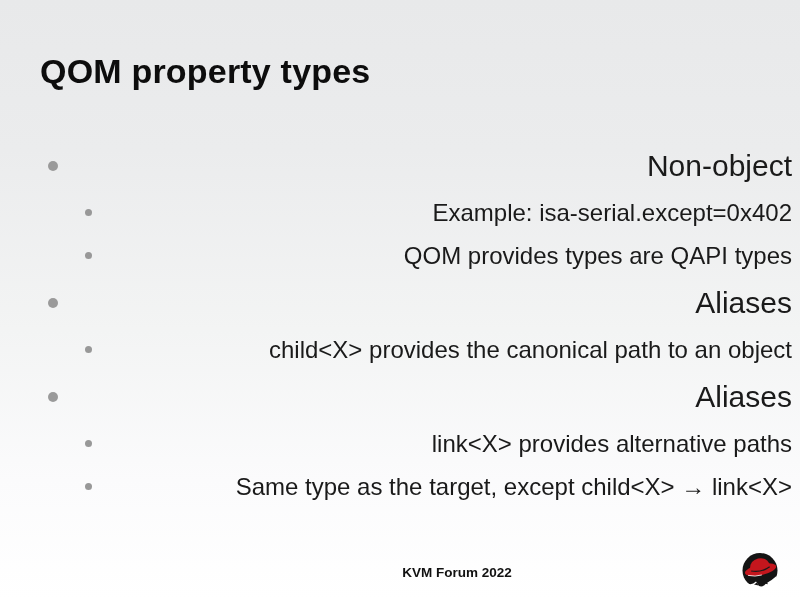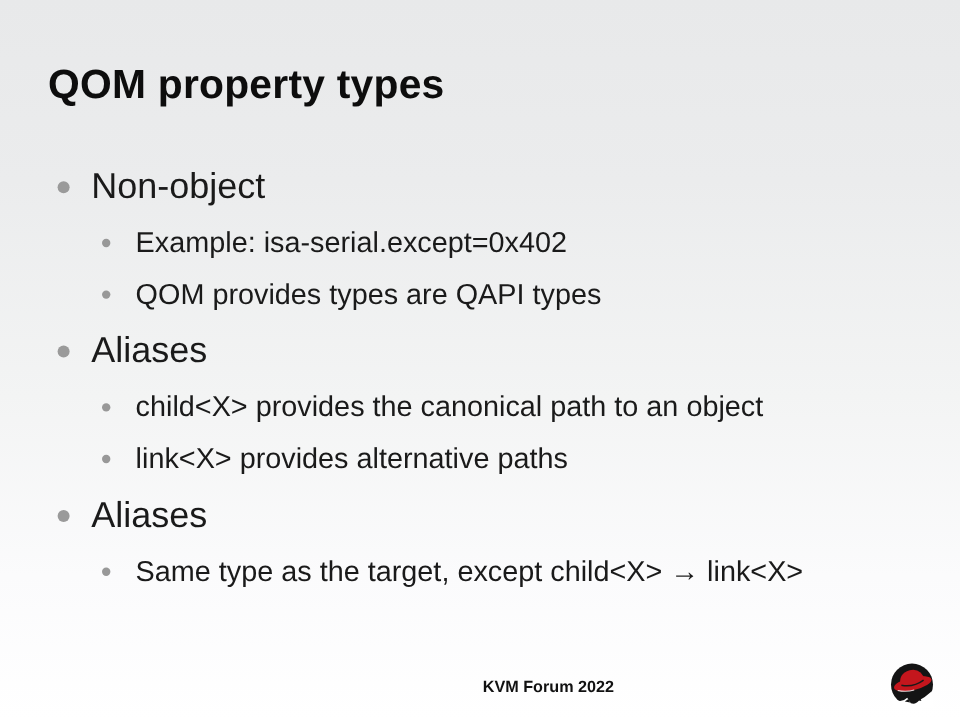--- a/index.html
+++ b/index.html
@@ -6,34 +6,35 @@
     margin: 0;
     padding: 0;
   }
   #slide {
     position: relative;
     width: 800px;
     height: 600px;
     overflow: hidden;
     font-family: "Liberation Sans", sans-serif;
     background: linear-gradient(180deg, #e8e9ea 0%, #ebeced 25%, #f3f4f4 55%, #fbfbfc 80%, #ffffff 100%);
+    text-align: right;
   }
   .title {
     position: absolute;
     left: 40px;
     top: 52px;
     font-size: 34px;
     font-weight: 700;
     color: #0d0d0d;
     letter-spacing: 0.2px;
     white-space: nowrap;
   }
   .bullets {
     position: absolute;
-    top: 137px;
+    top: 147px;
     left: 0;
     width: 792px;
   }
   .row {
     position: relative;
     white-space: nowrap;
     color: #1a1a1a;
     margin-top: 13px;
   }
   .row:first-child { margin-top: 0; }
@@ -90,22 +91,22 @@
 <div id="slide">
 
   <div class="title">QOM property types</div>
 
   <div class="bullets">
       <div class="row lvl1"><span class="dot"></span><span class="txt"><span>Non-object</span></span></div>
       <div class="row lvl2"><span class="dot"></span><span class="txt"><span>Example: isa-serial.except=0x402</span></span></div>
       <div class="row lvl2"><span class="dot"></span><span class="txt"><span>QOM provides types are QAPI types</span></span></div>
       <div class="row lvl1"><span class="dot"></span><span class="txt"><span>Aliases</span></span></div>
       <div class="row lvl2"><span class="dot"></span><span class="txt"><span>child&lt;X&gt; provides the </span><span class="em">canonical path</span><span> to an object</span></span></div>
+      <div class="row lvl1"><span class="dot"></span><span class="txt"><span>Aliases</span></span></div>
       <div class="row lvl2"><span class="dot"></span><span class="txt"><span>link&lt;X&gt; provides alternative paths</span></span></div>
-      <div class="row lvl1"><span class="dot"></span><span class="txt"><span>Aliases</span></span></div>
       <div class="row lvl2"><span class="dot"></span><span class="txt"><span>Same type as the target, except child&lt;X&gt; → link&lt;X&gt;</span></span></div>
     </div>
 
   <div class="footer">KVM Forum 2022</div>
 
   <svg class="logo" viewBox="0 0 40 40" aria-hidden="true">
 
     <circle cx="20" cy="20.5" r="17.5" fill="#141414"></circle>
 
     <path d="M4 32 Q 11 36.5 16 31.5 L 19 36 Q 23 37.5 26 33.5 Q 31 31 36.5 26 L 38 40 L 3 40 Z" fill="#ffffff"></path>

